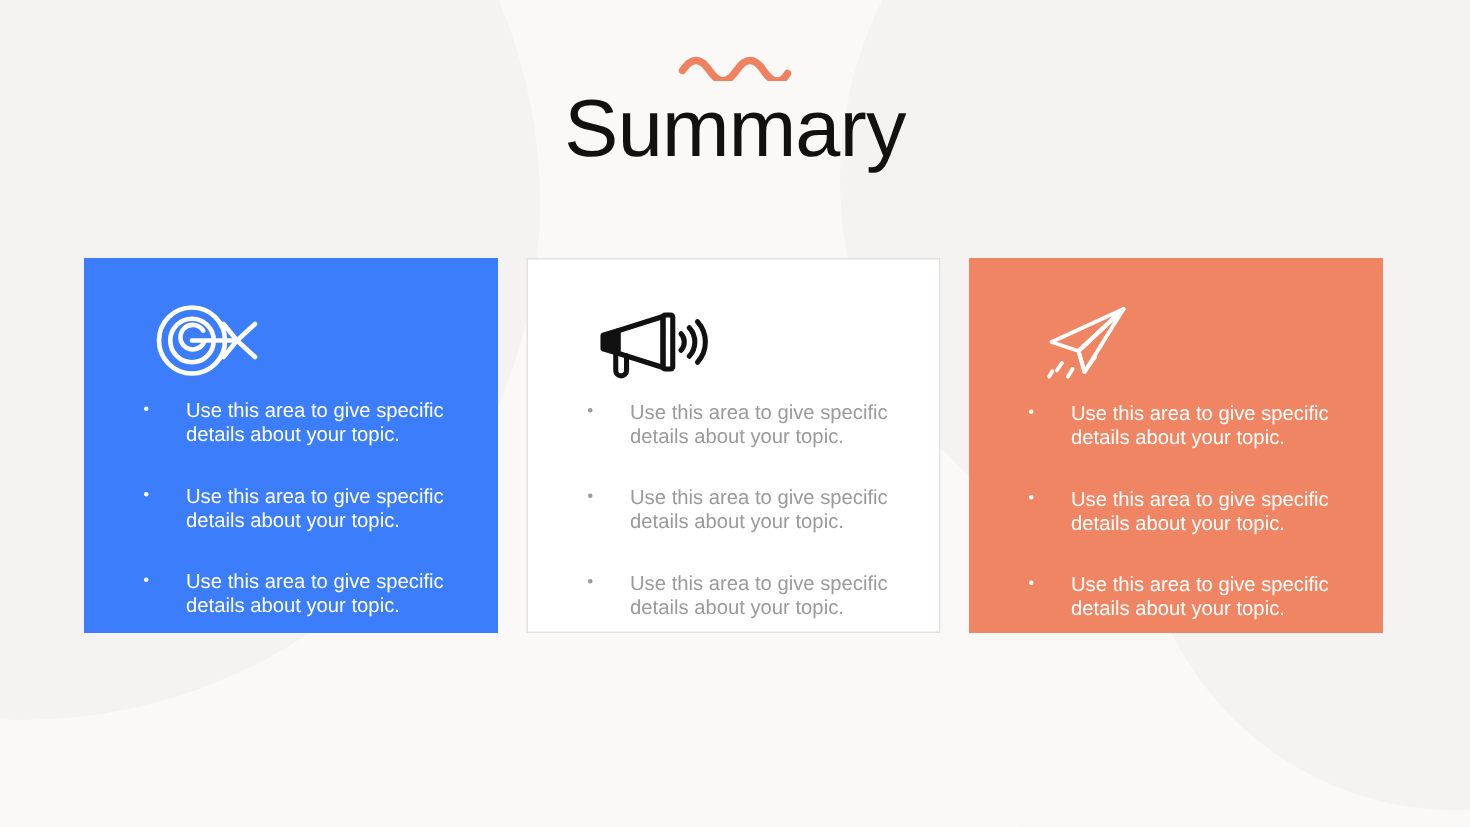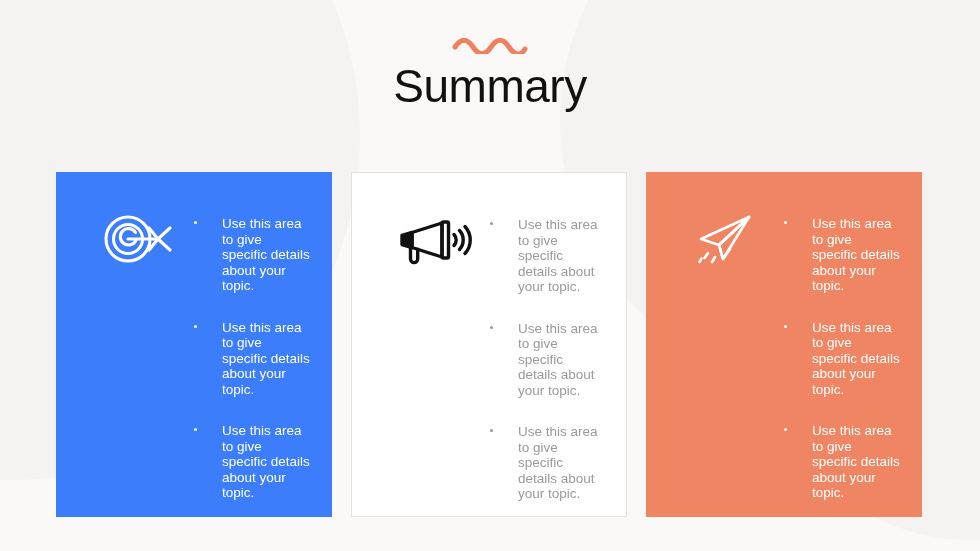--- a/index.html
+++ b/index.html
@@ -59,46 +59,46 @@
     text-align: center;
     z-index: 2;
   }
   .squiggle {
     display: block;
     margin: 0 auto 2px auto;
     width: 76px;
     height: 18px;
   }
   .slide-title {
-    font-size: 46px;
+    font-size: 54px;
     line-height: 60px;
     font-weight: 300;
     color: #111111;
     letter-spacing: -0.5px;
     margin: 0;
   }
 
   
   .cards {
     position: absolute;
     top: 172px;
     left: 56px;
     width: 866px;
     height: 329px;
     display: flex;
     justify-content: space-between;
     z-index: 2;
   }
   .card {
     width: 276px;
-    height: 345px;
+    height: 250px;
     box-sizing: border-box;
     padding: 30px 22px 20px 22px;
     display: flex;
-    flex-direction: row;
+    flex-direction: column;
   }
   .card-blue   { background: #3b7dfa; }
   .card-white  { background: #ffffff; border: 1px solid #e4e2e0; }
   .card-orange { background: #f08563; }
 
   .card-icon {
     height: 74px;
     display: flex;
     align-items: center;
     padding-left: 24px;

